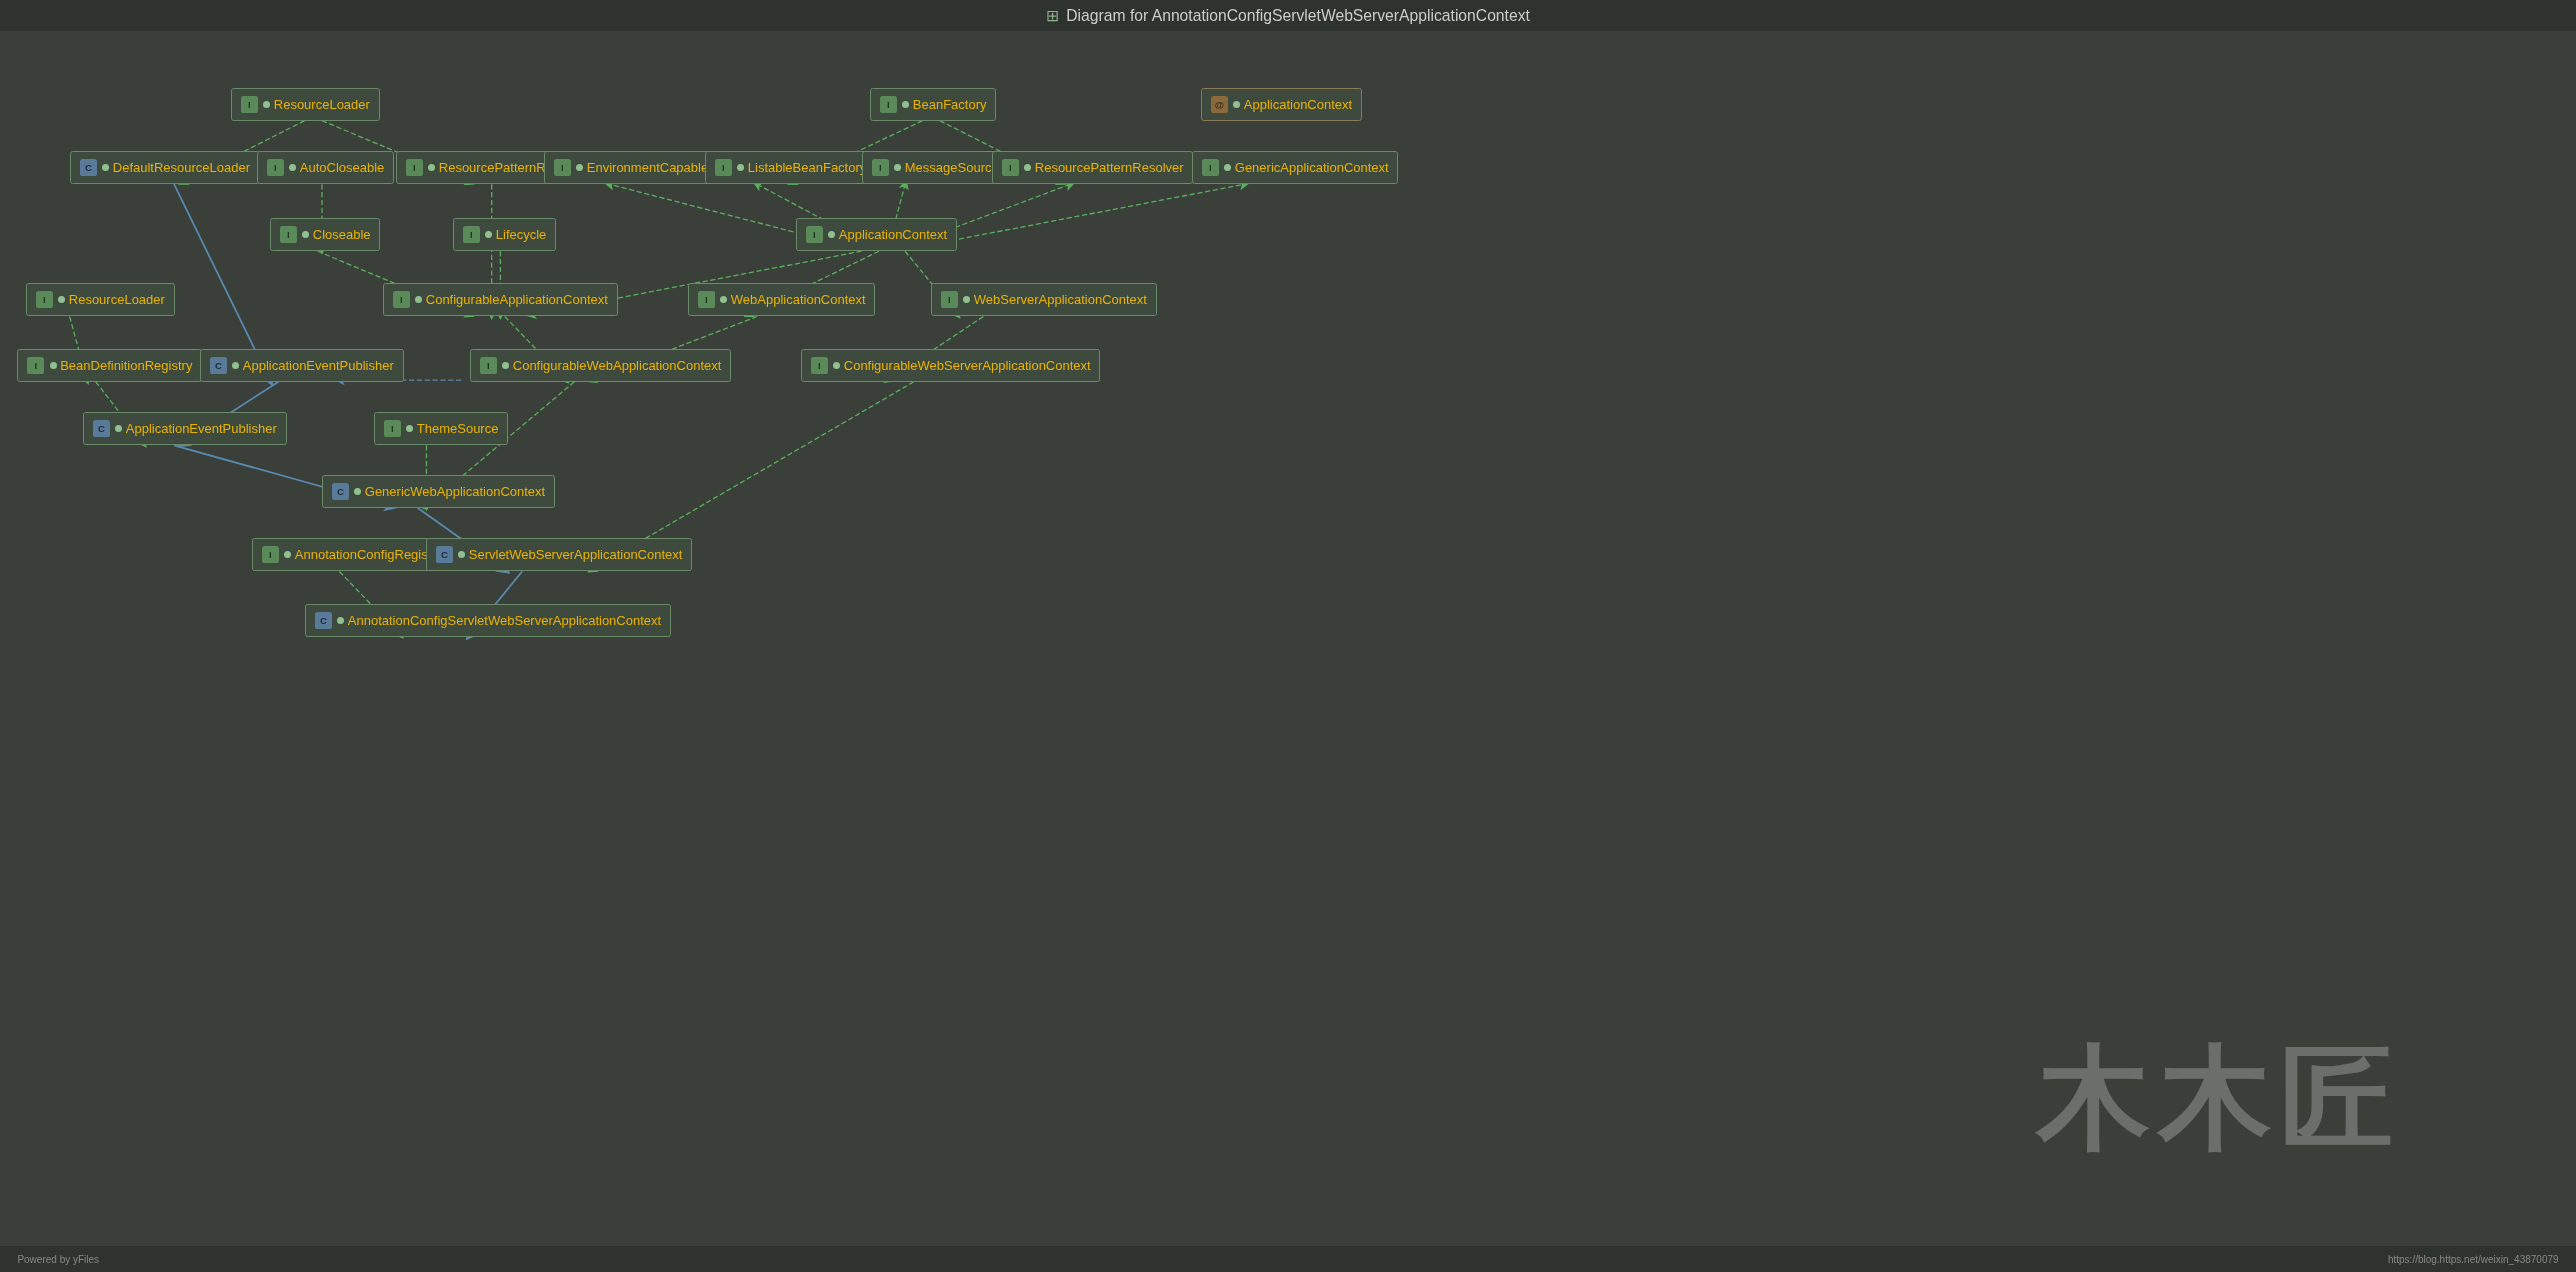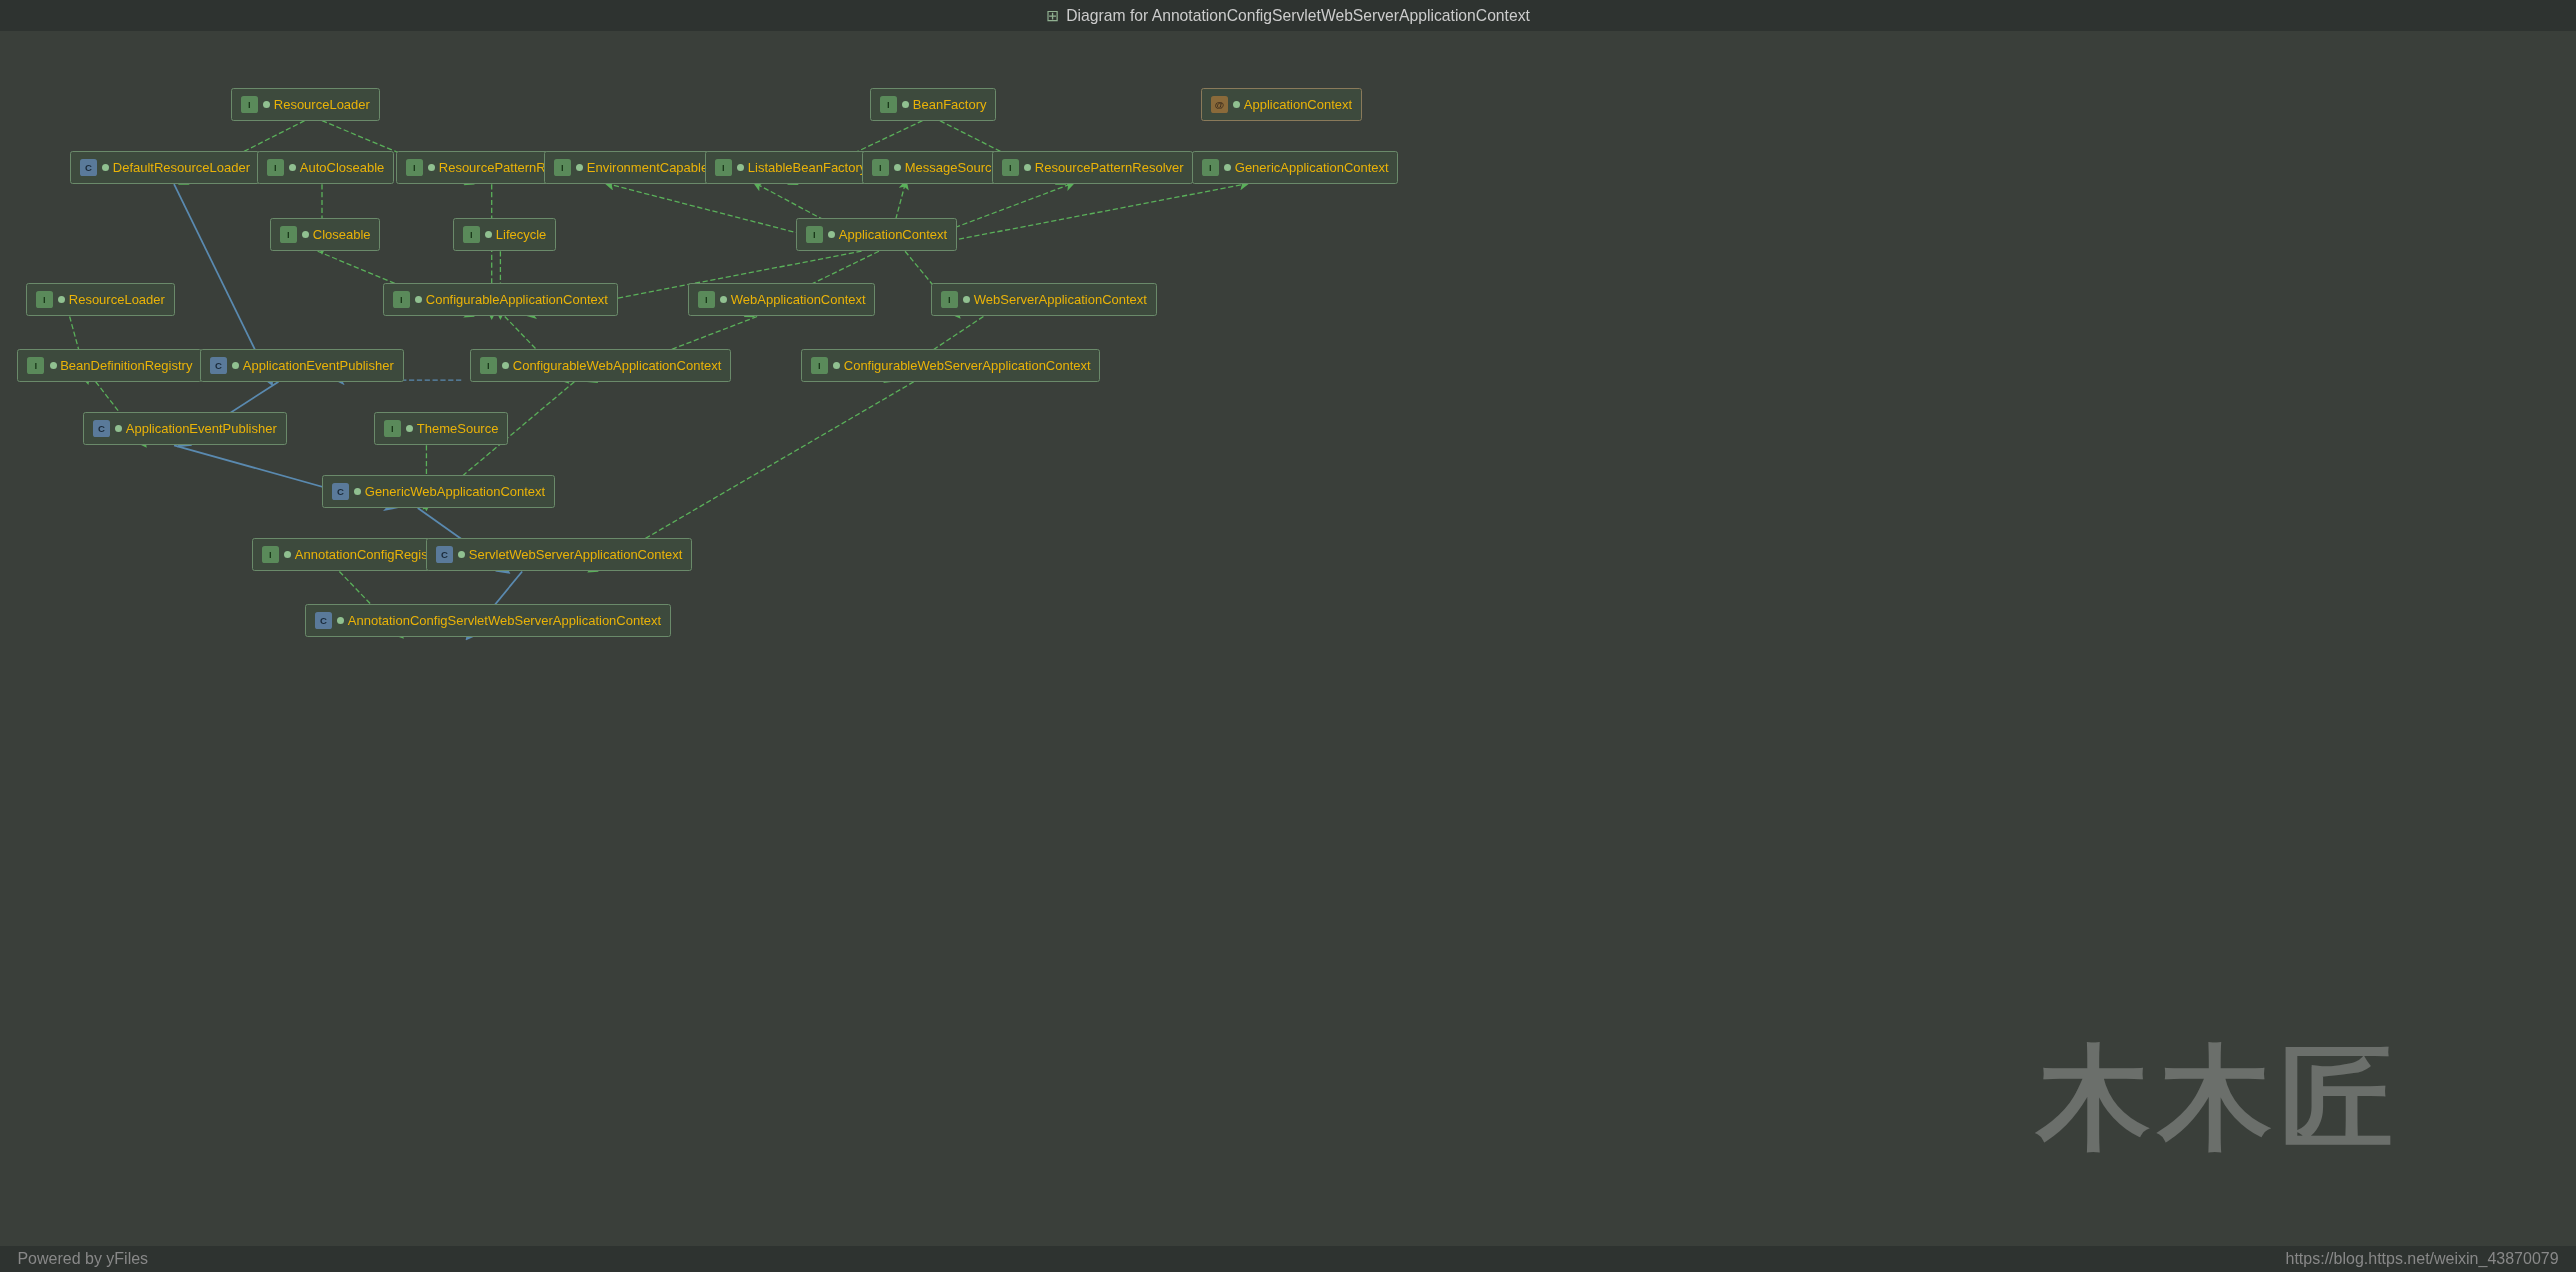--- a/index.html
+++ b/index.html
@@ -92,21 +92,21 @@
       bottom: 0;
       left: 0;
       right: 0;
       height: 26px;
       background: #2e3330;
       display: flex;
       align-items: center;
       justify-content: space-between;
       padding: 0 17.4px;
       color: #888;
-      font-size: 16px;
+      font-size: 10px;
     }
 
     .watermark {
       position: absolute;
       bottom: 70px;
       right: 174px;
       font-size: 113px;
       color: rgba(255,255,255,0.25);
       font-weight: bold;
       letter-spacing: 8.7px;

